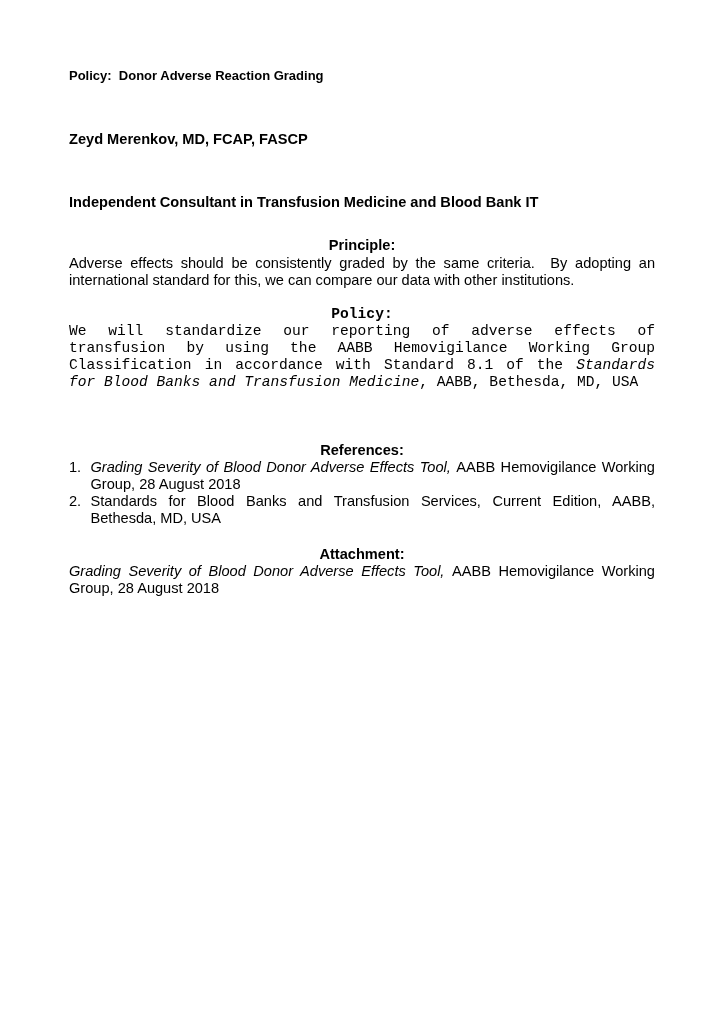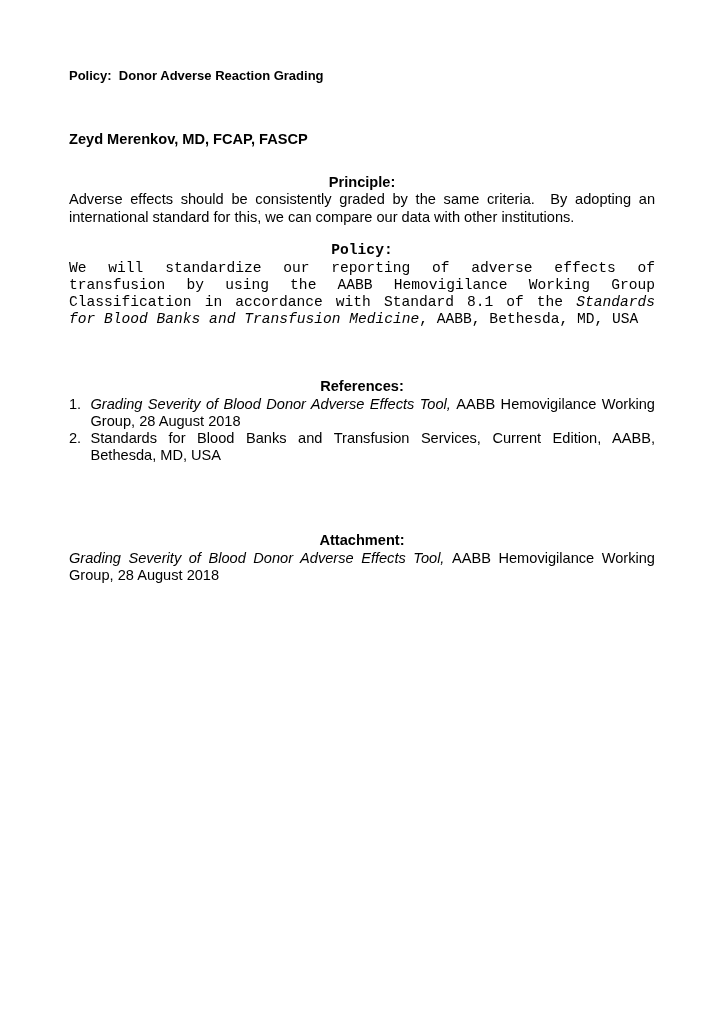--- a/index.html
+++ b/index.html
@@ -31,21 +31,21 @@
     line-height: 17.2px;
     margin-top: 46px;
   }
   .sec-h {
     font-weight: bold;
     text-align: center;
   }
   .m-principle  { margin-top: 26px; }
   .m-policy     { margin-top: 16.5px; font-family: Liberation Mono, monospace; }
   .m-references { margin-top: 50px; }
-  .m-attachment { margin-top: 68px; }
+  .m-attachment { margin-top: 18px; }
   .body-text {
     text-align: justify;
     white-space: pre-wrap;
   }
   .it { font-style: italic; }
   .ref-list { }
   .ref-item { display: flex; }
   .ref-num {
     flex: 0 0 auto;
     width: 21.5px;
@@ -56,20 +56,21 @@
   }
 </style>
 </head>
 <body>
 
 <div class="page">
 
   <div>
     <div class="doc-title">Policy:&nbsp; Donor Adverse Reaction Grading</div>
     <div class="doc-sub">Zeyd Merenkov, MD, FCAP, FASCP</div>
+    <div class="doc-sub">Independent Consultant in Transfusion Medicine and Blood Bank IT</div>
   </div>
 
   <div class="m-principle">
     <div class="sec-h">Principle:</div>
     <div class="body-text">Adverse effects should be consistently graded by the same criteria.&nbsp; By adopting an international standard for this, we can compare our data with other institutions.</div>
   </div>
 
   <div class="m-policy">
     <div class="sec-h">Policy:</div>
     <div class="body-text"><span>We will standardize our reporting of adverse effects of transfusion by using the AABB Hemovigilance Working Group Classification in accordance with Standard 8.1 of the </span><span class="it">Standards for Blood Banks and Transfusion Medicine</span><span>, AABB, Bethesda, MD, USA</span></div>

